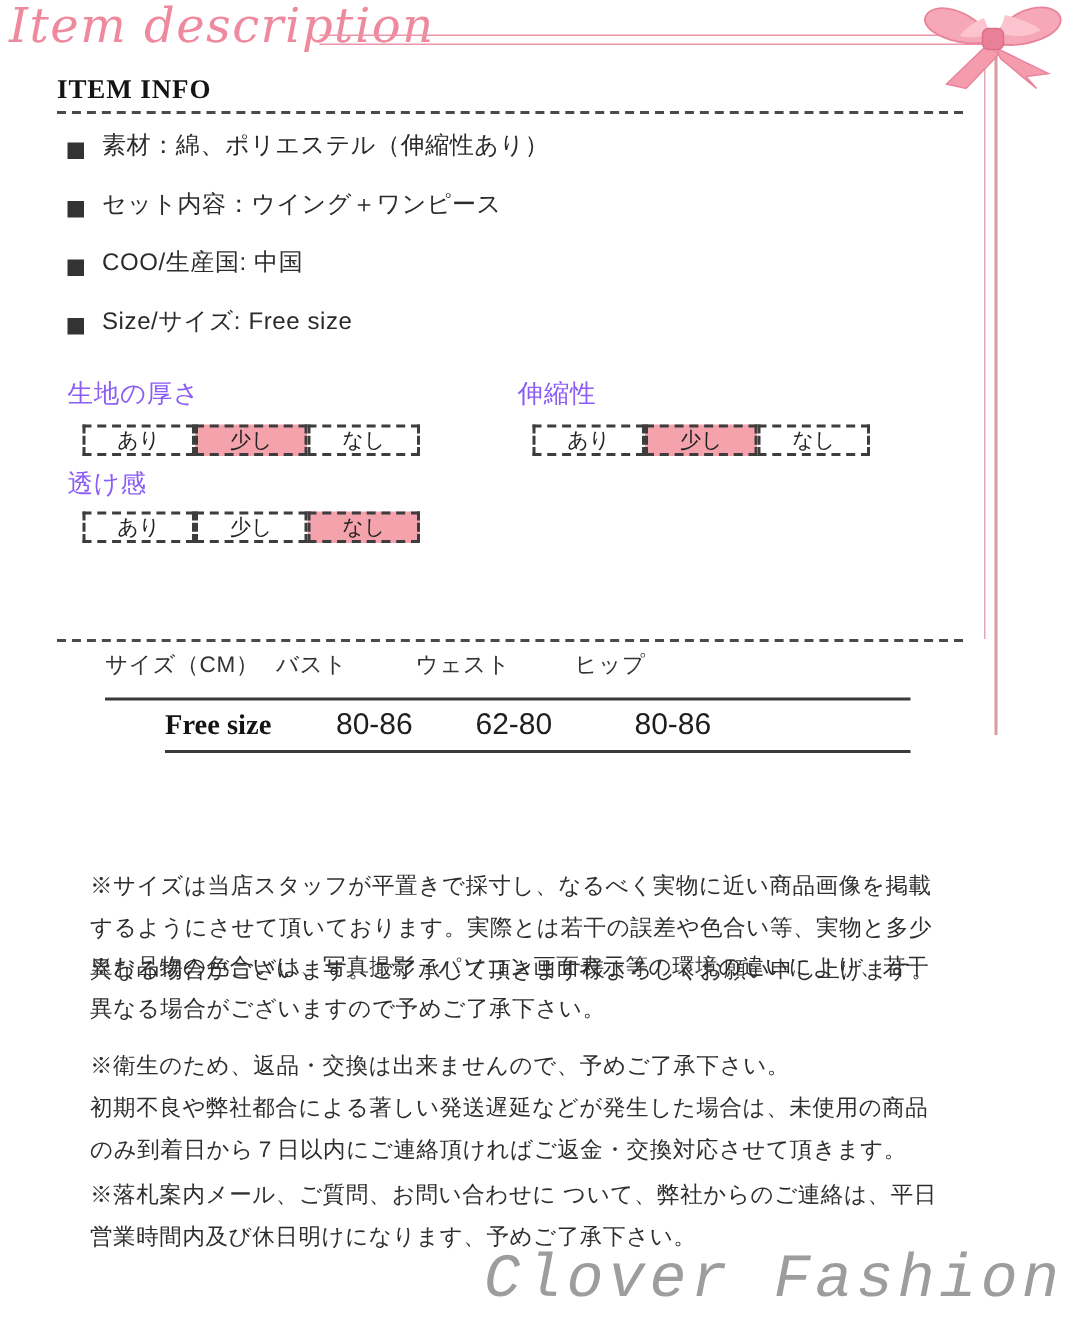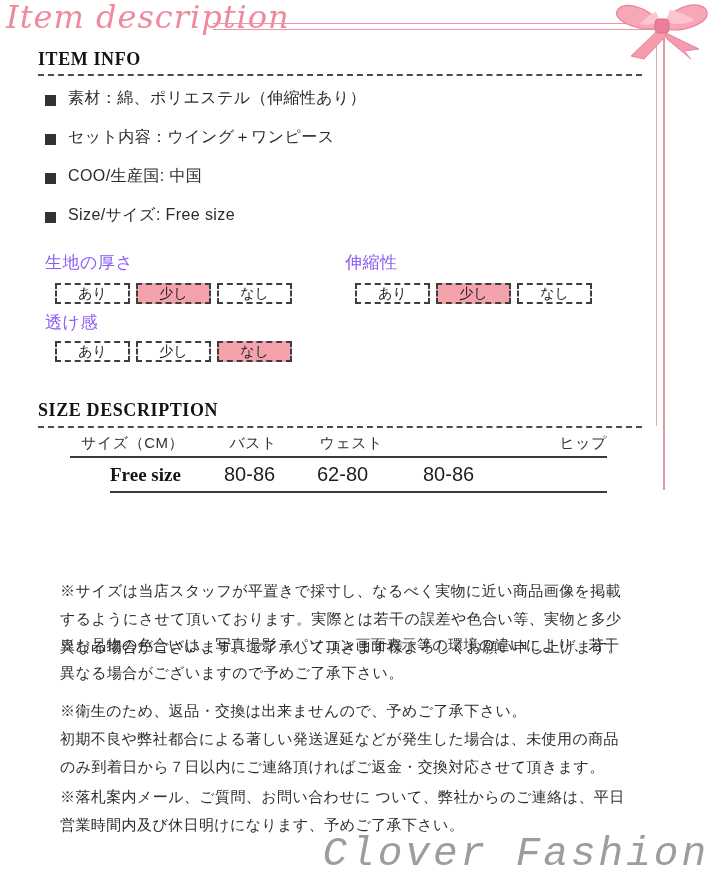--- a/index.html
+++ b/index.html
@@ -37,33 +37,33 @@
   .bullets { position:absolute; left:45px; top:86px; }
   .bullet-item { display:flex; align-items:center; margin-bottom:16px; }
   .square-icon {
     width:11px; height:11px; background:#333; flex:0 0 auto;
     margin-top:5px; margin-right:12px;
   }
   .bullet-text { font-size:16px; line-height:23px; color:#2b2b2b; letter-spacing:0.4px; }
 
   
   .attr-label { position:absolute; font-size:17px; color:#8b5cf6; letter-spacing:0.5px; }
-  .opts { position:absolute; display:flex; gap:6px; }
+  .opts { position:absolute; display:flex; }
   .opt {
     width:75px; height:21px; box-sizing:border-box;
     border:2px dashed #3d3d3d; background:#fff;
     display:flex; align-items:center; justify-content:center;
     font-size:14px; color:#222;
   }
   .opt.selected { background:#f4a2ac; }
 
   
   .size-table { position:absolute; left:70px; top:434px; width:537px; }
   .trow { display:grid; grid-template-columns:114px 93px 106px 1fr; align-items:baseline; }
-  .trow.head { font-size:15px; color:#333; padding-bottom:3px; border-bottom:2px solid #3a3a3a; letter-spacing:0.5px;text-align:right; }
+  .trow.head { font-size:15px; color:#333; padding-bottom:12px; border-bottom:2px solid #3a3a3a; letter-spacing:0.5px; }
   .trow.data { font-size:20px; color:#1e1e1e; padding-top:5px; padding-bottom:5px; border-bottom:2px solid #3a3a3a;margin-left:40px; }
   .row-head { font-family:"Liberation Serif", serif; font-weight:bold; font-size:19px; color:#141414; }
 
   
   .note {
     position:absolute; left:60px; width:572px;
     font-size:15px; line-height:28px; color:#2e2e2e;
     letter-spacing:0.4px; white-space:pre-line;
   }
   #note-0 { top:537px;margin-top:40px; }
@@ -134,21 +134,20 @@
     <div class="opt">なし</div>
   </div>
 
   <div class="attr-label" style="left:45px; top:311px;">透け感</div>
   <div class="opts" style="left:55px; top:341px;">
     <div class="opt">あり</div>
     <div class="opt">少し</div>
     <div class="opt selected">なし</div>
   </div>
 
-  <div class="section-head" style="top:400px;">SIZE DESCRIPTION</div>
   <div class="dashed-rule" style="top:426px;"></div>
 
   <div class="size-table">
     <div class="trow head">
       <div>サイズ（CM）</div>
       <div>バスト</div>
       <div>ウェスト</div>
       <div>ヒップ</div>
     </div>
     <div class="trow data">

